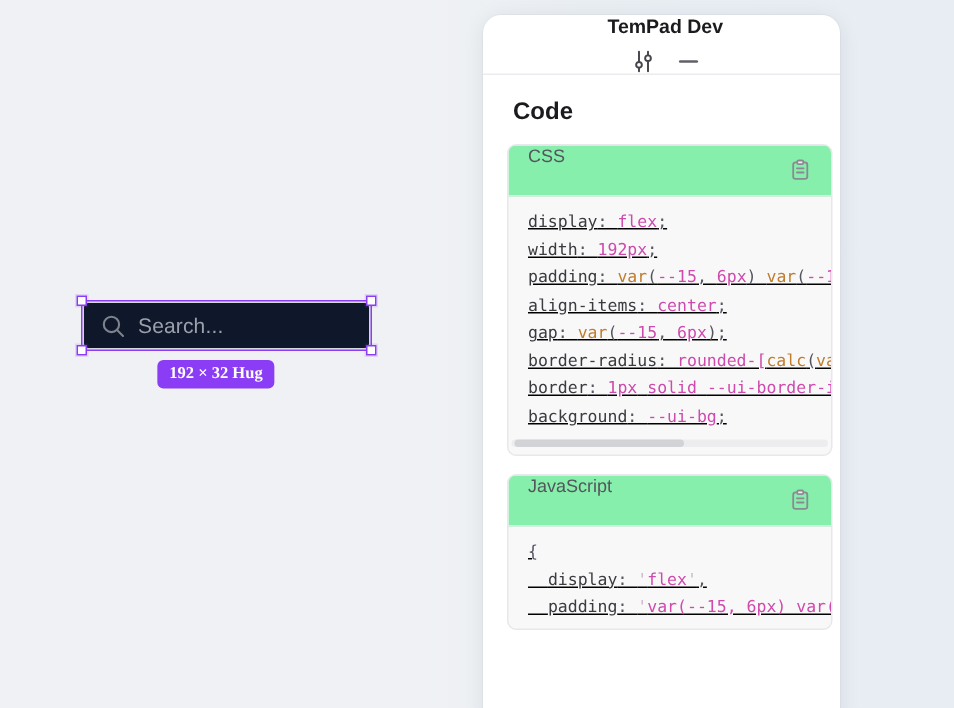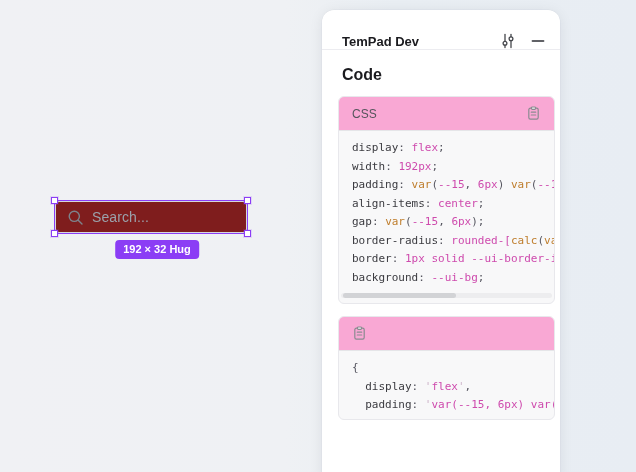--- a/index.html
+++ b/index.html
@@ -6,77 +6,78 @@
   html, body { width: 636px; height: 472px; overflow: hidden; }
   body {
     font-family: "Liberation Sans", sans-serif;
     position: relative;
     background: linear-gradient(90deg, #f0f1f4 0%, #eff1f4 45%, #e9eef3 62%, #e8edf3 100%);
   }
 
   
   .design-input {
     position: absolute; left: 55px; top: 201px; width: 192px; height: 32px;
-    background: #7f1d1d; border: 1px solid #d7d8dc; border-radius: 4px;
+    background: #0f172a; border: 1px solid #d7d8dc; border-radius: 4px;
     display: flex; align-items: center; padding-left: 11px; gap: 8px;
   }
   .design-input .ph { font-size: 14px; color: #9ba1aa; letter-spacing: .1px; }
   .sel-outline {
     position: absolute; left: 54px; top: 200px; width: 194px; height: 34px;
     border: 1.5px solid #8b3df5; pointer-events: none;
   }
   .handle {
     position: absolute; width: 7px; height: 7px; background: #ffffff;
     border: 1px solid #8b3df5; box-shadow: 0 0 0 1px rgba(139,61,245,.15);
   }
   .h-tl { left: 51px; top: 197px; } .h-tr { left: 244px; top: 197px; }
   .h-bl { left: 51px; top: 230px; } .h-br { left: 244px; top: 230px; }
   .size-badge {
-    position: absolute; left: 157px; top: 240px; transform: translateX(-50%);
+    position: absolute; left: 144px; top: 240px; transform: translateX(-50%);
     background: #8b3df5; color: #ffffff; font-size: 11px; font-weight: bold;
-    padding: 3px 8px 4px; border-radius: 4px; white-space: nowrap;
+    padding: 3px 8px 4px; border-radius: 4px; white-space: nowrap; font-family: Liberation Serif, serif;
   }
 
   
   .panel {
     position: absolute; left: 322px; top: 10px; width: 238px; height: 470px;
     background: #ffffff; border-radius: 12px 12px 0 0;
     box-shadow: 0 2px 14px rgba(15,23,42,.08), 0 0 0 0.5px rgba(15,23,42,.04);
   }
   .panel-header, .component-row {
-    height: 40px; display: flex; align-items: flex-end;
+    height: 40px; display: flex; align-items: center;
     padding: 0 15px 0 20px;
+    flex-direction: column;
   }
   .panel-header { border-bottom: 1px solid #ececf0; }
   .component-row { border-bottom: 1px solid #ececf0; }
   .panel-title, .component-name {
     font-size: 13px; font-weight: bold; color: #1b1b1f; flex: 1;
   }
   .hdr-icons { display: flex; align-items: center; gap: 15px; }
   .icon-btn { display: flex; align-items: center; justify-content: center; cursor: pointer; }
 
   .section-label {
     font-size: 16px; font-weight: bold; color: #1b1b1f;
     margin: 16px 20px 12px 20px;
   }
 
   .code-block {
     margin: 0 5px 12px 16px;
     border: 1px solid #e8e8ec; border-radius: 6px;
     background: #f8f8f9; overflow: hidden;
   }
   .code-block-header {
-    height: 34px; display: flex; align-items: center;
-    background: #f9a8d4; border-bottom: 1px solid #e5e5e8;
+    height: 34px; display: flex; 
+    background: #86efac; border-bottom: 1px solid #e5e5e8;
     padding: 0 13px;
   }
   .code-block-label { flex: 1; font-size: 12px; color: #55555c; }
   .code-body {
     padding: 8px 13px 4px; font-family: "DejaVu Sans Mono", monospace;
-    font-size: 11px; line-height: 18.5px; overflow: hidden;
+    font-size: 11px; line-height: 18.5px; overflow: hidden; text-decoration: underline;
   }
   .code-line { white-space: pre; }
   .tok-p { color: #3b3b40; }
   .tok-u { color: #565660; }
   .tok-v { color: #ce4aad; }
   .tok-f { color: #bf7e2d; text-align: center; }
   .tok-q { color: #cfb6cb; }
 
   .hscrollbar { height: 5px; margin: 2px 2px 5px; border-radius: 3px; background: #ededef; position: relative; }
   .hscroll-thumb { position: absolute; left: 2px; top: 0; width: 113px; height: 5px; border-radius: 3px; background: #d2d3d6; }
@@ -155,20 +156,21 @@
         <div class="code-line"><span class="tok-p">border</span><span class="tok-u">: </span><span class="tok-v">1px</span><span class="tok-u"> </span><span class="tok-v">solid</span><span class="tok-u"> </span><span class="tok-v">--ui-border-input</span></div>
         <div class="code-line"><span class="tok-p">background</span><span class="tok-u">: </span><span class="tok-v">--ui-bg</span><span class="tok-u">;</span></div>
       </div>
     <div class="hscrollbar">
       <div class="hscroll-thumb"></div>
     </div>
   </div>
 
   <div class="code-block">
     <div class="code-block-header">
+      <span class="code-block-label">JavaScript</span>
       <span class="icon-btn">
         <svg width="15" height="15" viewBox="0 0 15 15" fill="none" stroke="#8a8b90" stroke-width="1.2" stroke-linecap="round">
           <rect x="2.8" y="2.2" width="9.4" height="11" rx="1.6"></rect>
           <rect x="5.5" y="1" width="4" height="2.4" rx="0.8" fill="#f1f1f3"></rect>
           <line x1="5.3" y1="6.2" x2="9.7" y2="6.2"></line>
           <line x1="5.3" y1="9" x2="9.7" y2="9"></line>
         </svg>
       </span>
     </div>
     <div class="code-body">

